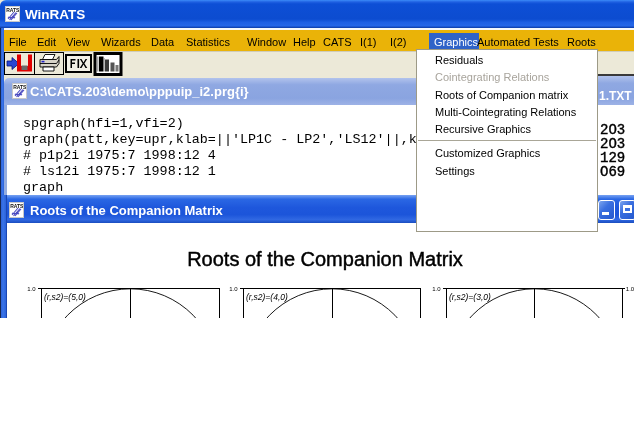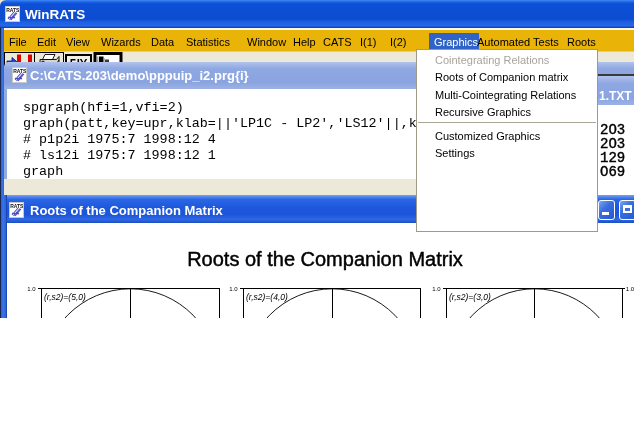--- a/index.html
+++ b/index.html
@@ -18,21 +18,21 @@
   
   #menubar{left:0;top:28px;width:634px;height:23px;background:#eab308;border-left:1px solid #0a3aa6;border-top:2px solid #f6f8fb;box-sizing:border-box;}
   #menubar span{position:absolute;top:6px;font-size:11px;color:#000;}
   #mhl{position:absolute;left:419px;top:3px;width:50px;height:17px;background:#2f63c8;margin-left:9px;}
   #mhl span{position:static;color:#fff;font-size:11px;display:block;padding:3px 0 0 5px;}
 
   
   #toolbar{left:0;top:51px;width:634px;height:27px;background:#ece9d8;border-top:1px solid #cfccba;border-left:1px solid #0a3aa6;}
 
   
-  #codewin{left:4px;top:62px;width:630px;height:117px;background:#7f1d1d;border-radius:17px;}
+  #codewin{left:4px;top:78px;width:630px;height:117px;background:#7f1d1d;border-radius:17px;}
   #codetitle{position:absolute;left:0;top:0;width:100%;height:27px;
     background:linear-gradient(180deg,#b2c3ec 0%,#8fa8e2 25%,#8aa4e0 75%,#9db2e6 100%);
     border-top-left-radius:5px;}
   #codetitle .ratsicon{position:absolute;left:8px;top:5px;}
   #codetitle .ttext{position:absolute;left:26px;top:6px;color:#fff;font-weight:bold;font-size:13px;}
   #codebody{position:absolute;left:0;top:27px;width:100%;height:90px;background:#fff;border-left:3px solid #93ace0;box-sizing:border-box;}
   #codebody pre{margin:0;padding:11px 0 0 16px;font-family:"Liberation Mono",monospace;font-size:13.4px;line-height:16.1px;color:#000;}
 
   
   #txtwin{left:597px;top:74px;width:37px;height:121px;background:#a21caf;border-top:2px solid #3a3a3a;box-sizing:border-box;}
@@ -268,20 +268,21 @@
     <use href="#star" x="621.7" y="380.7"></use>
     <use href="#star" x="552.7" y="359.9"></use>
     <use href="#star" x="552.7" y="398.1"></use>
   </svg>
 
   <div id="leftborderTop" class="abs"></div>
   <div id="leftborderBot" class="abs"></div>
 
   <div id="dropdown" class="abs">
     <div style="height:1px"></div>
+    <div class="item">Residuals</div>
     <div class="item disabled">Cointegrating Relations</div>
     <div class="item">Roots of Companion matrix</div>
     <div class="item">Multi-Cointegrating Relations</div>
     <div class="item">Recursive Graphics</div>
     <div class="sep"></div>
     <div class="item">Customized Graphics</div>
     <div class="item">Settings</div>
   </div>
 
 </div>

